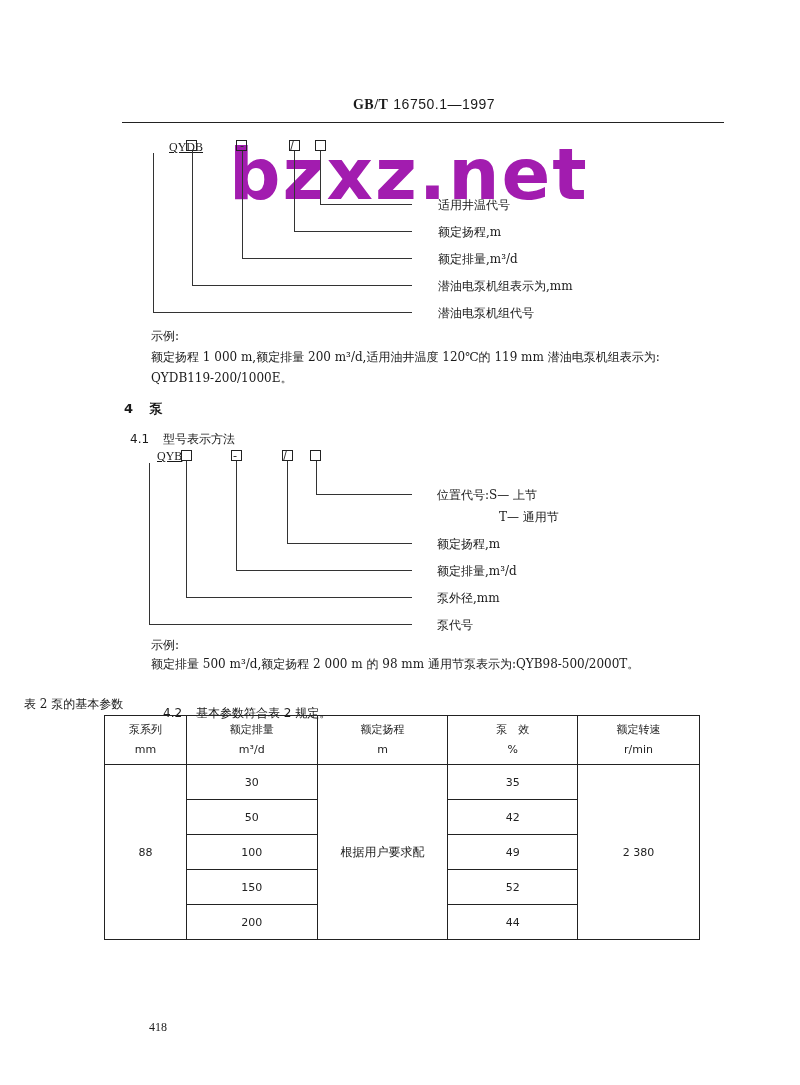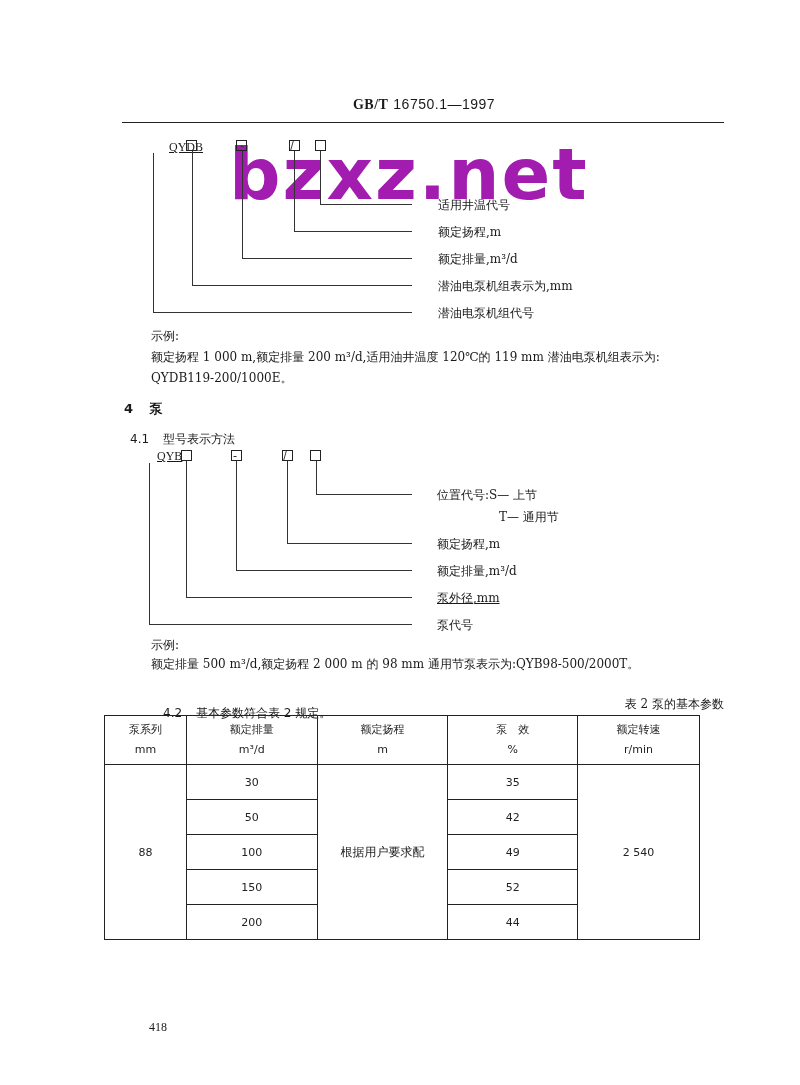--- a/index.html
+++ b/index.html
@@ -109,33 +109,33 @@
   <div class="hline" style="left:236px; top:570px; width:176px;"></div>
   <div class="vline" style="left:186px; top:461px; height:136px;"></div>
   <div class="hline" style="left:186px; top:597px; width:226px;"></div>
   <div class="vline" style="left:149px; top:463px; height:161px;"></div>
   <div class="hline" style="left:149px; top:624px; width:263px;"></div>
 
   <span class="abs t" style="left:413px; top:487px;text-align:right;">位置代号:S— 上节</span>
   <span class="abs t" style="left:475px; top:509px;">T— 通用节</span>
   <span class="abs t" style="left:413px; top:536px;">额定扬程,m</span>
   <span class="abs t" style="left:413px; top:563px;">额定排量,m³/d</span>
-  <span class="abs t" style="left:413px; top:590px;text-decoration:underline;">泵外径,mm</span>
+  <span class="abs t" style="left:413px; top:590px;">泵外径,mm</span>
   <span class="abs t" style="left:413px; top:617px;">泵代号</span>
 </div>
 
 <span class="abs t" style="left:127px; top:637px;">示例:</span>
 <span class="abs t" style="left:127px; top:656px;text-align:center;">额定排量 500 m³/d,额定扬程 2 000 m 的 98 mm 通用节泵表示为:QYB98-500/2000T。</span>
 
 <div class="abs sec" style="left:100px; top:705px;margin-left:39px;">
   <span>4.2</span>
   <span style="margin-left:10px;">基本参数符合表 2 规定。</span>
 </div>
 
-<div class="abs t" style="left:0; width:700px; top:696px; text-align:right;">表 2   泵的基本参数</div>
+<div class="abs t" style="left:0; width:700px; top:696px; text-align:left;">表 2   泵的基本参数</div>
 
 <table class="param">
   <colgroup>
     <col style="width:82px">
       <col style="width:131px">
       <col style="width:131px">
       <col style="width:130px">
       <col style="width:122px">
   </colgroup>
   <tbody>
@@ -144,21 +144,21 @@
     <th><span>额定排量</span><br><span>m³/d</span></th>
     <th><span>额定扬程</span><br><span>m</span></th>
     <th><span>泵　效</span><br><span>%</span></th>
     <th><span>额定转速</span><br><span>r/min</span></th>
   </tr>
   <tr>
     <td rowspan="5">88</td>
     <td>30</td>
     <td rowspan="5" style="font-size:12px;">根据用户要求配</td>
     <td>35</td>
-    <td rowspan="5">2 540</td>
+    <td rowspan="5">2 380</td>
   </tr>
   <tr>
     <td>50</td>
     <td>42</td>
   </tr>
   <tr>
     <td>100</td>
     <td>49</td>
   </tr>
   <tr>

